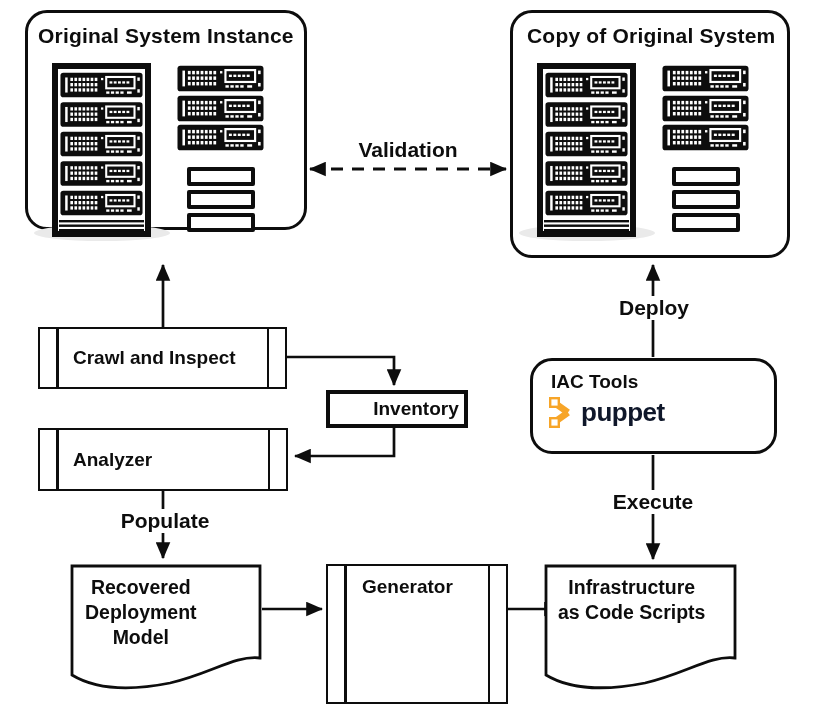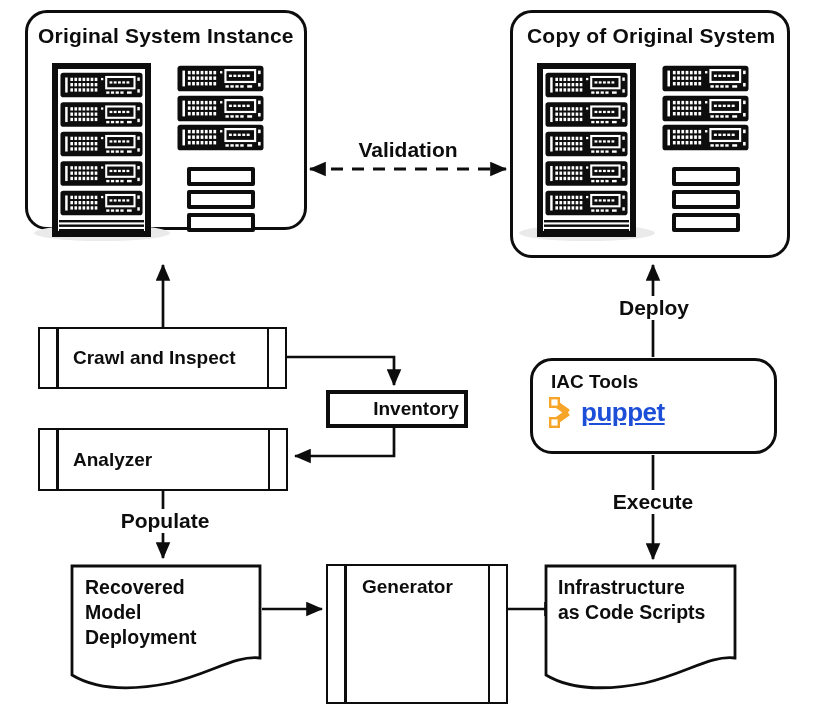--- a/index.html
+++ b/index.html
@@ -18,21 +18,21 @@
   .process-label{position:absolute;left:33px;top:50%;transform:translateY(-50%);
     font-size:19px;font-weight:700;white-space:nowrap;}
   .inventory{border:4px solid #0d0d0d;display:flex;align-items:center;justify-content:center;
     font-size:19px;font-weight:700;padding-left:38px;}
   .rounded{border:3px solid #0d0d0d;border-radius:22px;}
   .iac-title{font-size:19px;font-weight:700;padding:10px 0 0 18px;}
   .puppet-row{position:absolute;left:16px;top:36px;display:flex;align-items:center;gap:6px;}
   .puppet-word{font-size:26px;font-weight:700;letter-spacing:-0.5px;}
   .edge-label{position:absolute;z-index:3;transform:translate(-50%,-50%);
     background:#fff;padding:0 5px;font-size:21px;font-weight:700;white-space:nowrap;}
-  .docwrap{position:absolute;z-index:2;}
+  .docwrap{position:absolute;z-index:2;text-align:center;}
   .doc-text{position:absolute;z-index:3;font-size:19.5px;font-weight:700;line-height:25px;white-space:nowrap;}
   .gen-title{position:absolute;left:34px;top:10px;font-size:19px;font-weight:700;}
   .gen-formula{position:absolute;left:34px;top:55px;font-size:19px;font-weight:700;line-height:25.5px;}
   .gen-formula .ind{margin-left:10px;}
   .slot{position:absolute;box-sizing:border-box;border:4px solid #0d0d0d;border-radius:2px;background:#fff;width:68px;height:19px;}
   .shadow{position:absolute;background:#eaeaea;border-radius:50%;width:136px;height:16px;left:6px;top:212px;z-index:0;}
   .racksvg{position:absolute;left:24px;top:50px;z-index:1;}
   .mini{position:absolute;left:149px;z-index:1;}
 </style>
 </head>
@@ -178,32 +178,32 @@
     <div class="iac-title">IAC Tools</div>
     <div class="puppet-row">
       <svg width="26" height="31" viewBox="0 0 26 31">
         <g stroke="#F7A528" stroke-width="6.5" stroke-linecap="butt">
           <line x1="5" y1="5.5" x2="19" y2="15.5"></line>
           <line x1="19" y1="15.5" x2="5" y2="25.5"></line>
         </g>
         <rect x="1.2" y="1.2" width="8.6" height="8.6" fill="#fff" stroke="#F7A528" stroke-width="2.4"></rect>
         <rect x="1.2" y="21.2" width="8.6" height="8.6" fill="#fff" stroke="#F7A528" stroke-width="2.4"></rect>
       </svg>
-      <span class="puppet-word" style="color:#1d4ed8;text-decoration:underline;">puppet</span>
+      <span class="puppet-word" style="color:#0f172a;">puppet</span>
     </div>
   </div>
 
   <div class="docwrap" style="left:70px;top:564px;">
     <svg width="192" height="130" viewBox="0 0 192 130">
       <path d="M2,2 H190 V94 C165,91 140,110 100,119 C70,125 30,128 2,111 Z" fill="#fff" stroke="#0d0d0d" stroke-width="2.8" stroke-linejoin="miter"></path>
     </svg>
     <div class="doc-text" style="left:15px;top:11px;">
       <div>Recovered</div>
+      <div>Deployment</div>
       <div>Model</div>
-      <div>Deployment</div>
     </div>
   </div>
 
   <div class="node process" style="left:326px;top:564px;width:182px;height:140px;">
     <div class="pbar l"></div>
     <div class="pbar r"></div>
     <div class="gen-title">Generator</div>
   </div>
 
   <div class="docwrap" style="left:544px;top:564px;">

